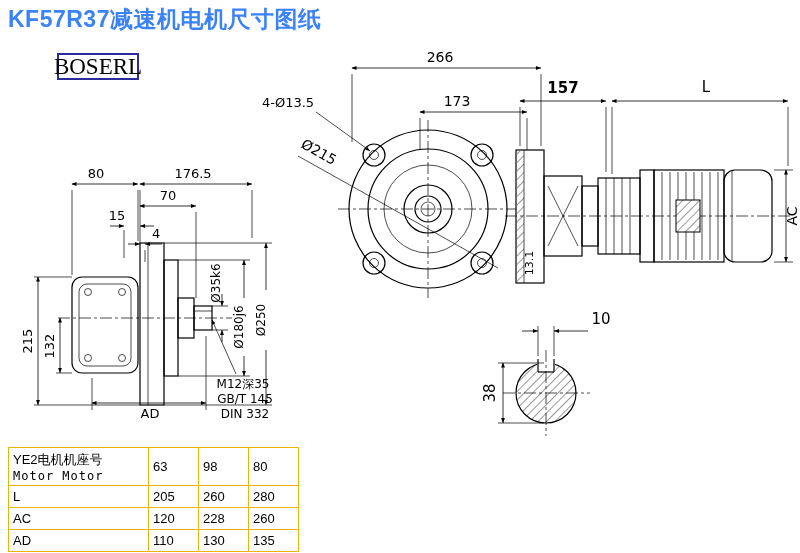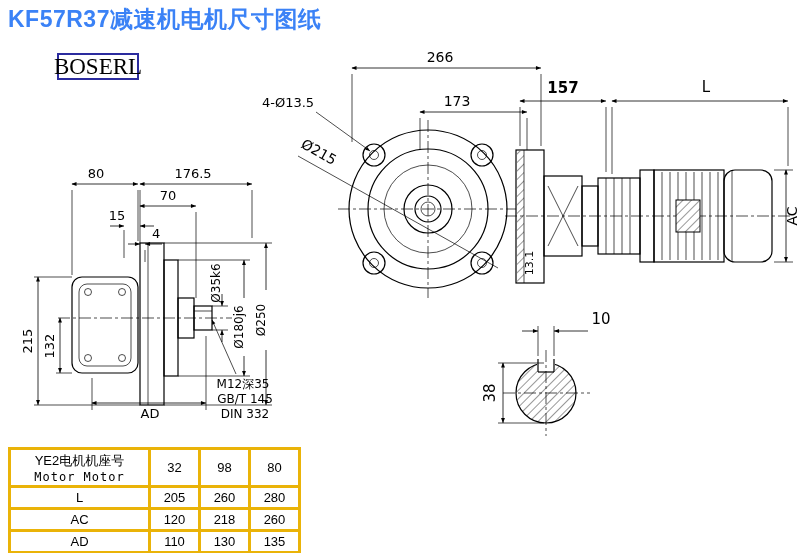--- a/index.html
+++ b/index.html
@@ -12,21 +12,21 @@
   svg.drawing { position:absolute; left:0; top:0; }
   svg .ln   { stroke:#000; stroke-width:1.2; fill:none; }
   svg .thin { stroke:#000; stroke-width:0.7; fill:none; }
   svg .dim  { stroke:#000; stroke-width:0.8; fill:none; }
   svg .cl   { stroke:#000; stroke-width:0.7; fill:none; stroke-dasharray:12 3 3 3; }
   svg text  { fill:#000; font-family:"DejaVu Sans", sans-serif; font-size:13px; }
   svg .f11{font-size:11px} svg .f12{font-size:12px} svg .f14{font-size:14px} svg .f15{font-size:15px}
   svg .b{font-weight:bold}
   .spec-table { position:absolute; left:8px; top:447px; background:#fff; }
   table { border-collapse:collapse; }
-  td, th { border:3px solid #eab308; text-align:center; font-size:13px; font-weight:normal; color:#000; padding:0 4px; }
+  td, th { border:1px solid #eab308; text-align:left; font-size:13px; font-weight:normal; color:#000; padding:0 4px; }
   th.rowhdr { width:140px; }
   td.val, th.col, td.rlabel { width:50px; }
   tr.hdr-row { height:38px; }
   tr.data-row { height:22px; }
   .mono { font-family:"DejaVu Sans Mono", monospace; font-size:12px; letter-spacing:1px; }
 </style>
 </head>
 <body>
 
 <div class="title">KF57R37减速机电机尺寸图纸</div>
@@ -233,34 +233,34 @@
 </svg>
 
 <div class="spec-table">
   <table>
     <tbody>
         <tr class="hdr-row">
       <th class="rowhdr">
         <div>YE2电机机座号</div>
         <div class="mono">Motor Motor</div>
       </th>
-      <th class="col">32</th>
+      <th class="col">63</th>
       <th class="col">98</th>
       <th class="col">80</th>
     </tr>
     <tr class="data-row">
       <td class="rlabel">L</td>
       <td class="val">205</td>
       <td class="val">260</td>
       <td class="val">280</td>
     </tr>
     <tr class="data-row">
       <td class="rlabel">AC</td>
       <td class="val">120</td>
-      <td class="val">218</td>
+      <td class="val">228</td>
       <td class="val">260</td>
     </tr>
     <tr class="data-row">
       <td class="rlabel">AD</td>
       <td class="val">110</td>
       <td class="val">130</td>
       <td class="val">135</td>
     </tr>
   </tbody>
     </table>

